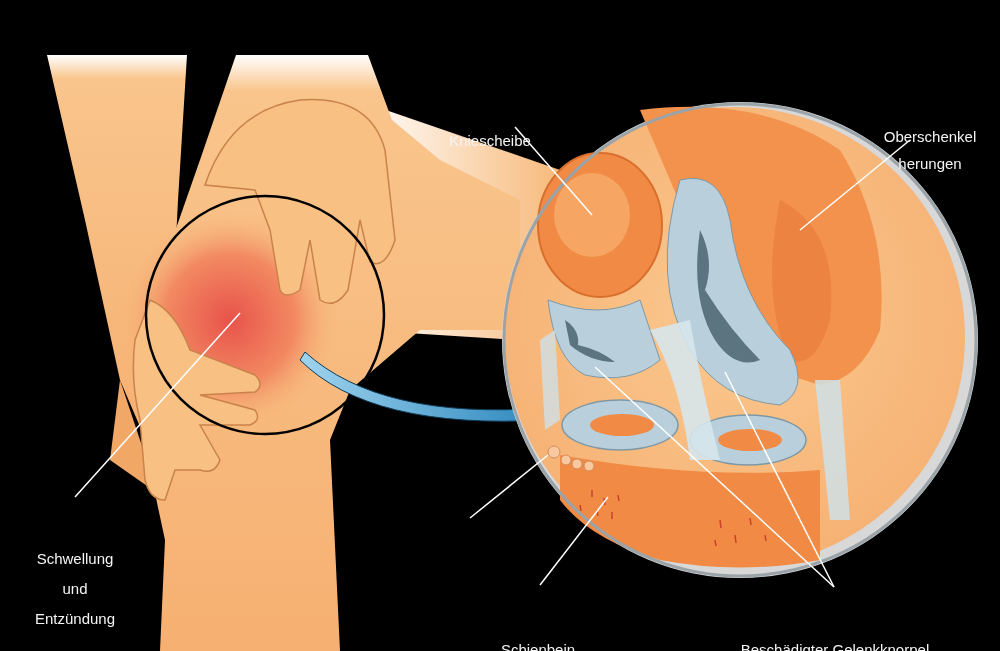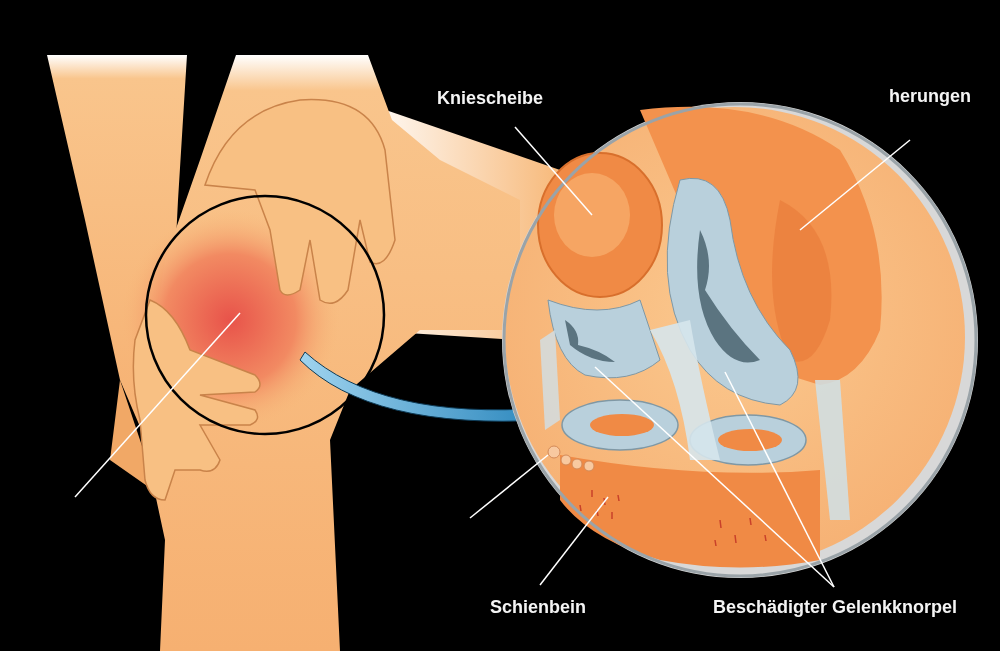--- a/index.html
+++ b/index.html
@@ -1,18 +1,18 @@
 <!DOCTYPE html>
 <html><head>
 <meta charset="utf-8">
 <style>
   html,body{margin:0;padding:0;background:#000;}
   #stage{position:relative;width:1000px;height:651px;background:#000;overflow:hidden;font-family:"Liberation Sans",sans-serif;}
   svg.art{position:absolute;left:0;top:0;width:1000px;height:651px;}
-  .lbl{position:absolute;color:#f4f4f4;font-weight:bold;font-size:18px;line-height:25px;text-align:center;white-space:nowrap;}
+  .lbl{position:absolute;color:#f4f4f4;font-weight:normal;font-size:15px;line-height:25px;text-align:center;white-space:nowrap;margin-top:42px;}
 </style>
 </head>
 <body>
 
 <div id="stage">
   <svg class="art" viewBox="0 0 1000 651">
     <defs>
       <radialGradient id="infl" cx="0.5" cy="0.5" r="0.5">
         <stop offset="0" stop-color="#e8534a"></stop>
         <stop offset="0.6" stop-color="#f28a62"></stop>
@@ -119,24 +119,30 @@
       <line x1="75" y1="497" x2="240" y2="313"></line>
       <line x1="515" y1="127" x2="592" y2="215"></line>
       <line x1="910" y1="140" x2="800" y2="230"></line>
       <line x1="470" y1="518" x2="548" y2="455"></line>
       <line x1="540" y1="585" x2="608" y2="497"></line>
       <line x1="834" y1="587" x2="595" y2="367"></line>
       <line x1="834" y1="587" x2="725" y2="372"></line>
     </g>
   </svg>
 
+  <div class="lbl" style="left:20px;top:504px;width:110px;">
+    <div>Schwellung</div>
+    <div style="margin-top:5px">und</div>
+    <div style="margin-top:5px">Entzündung</div>
+  </div>
   <div class="lbl" style="left:430px;top:86px;width:120px;">
     <div>Kniescheibe</div>
   </div>
   <div class="lbl" style="left:865px;top:82px;width:130px;">
+    <div>Oberschenkel</div>
     <div style="margin-top:2px">herungen</div>
   </div>
   <div class="lbl" style="left:710px;top:595px;width:250px;">
     <div>Beschädigter Gelenkknorpel</div>
   </div>
   <div class="lbl" style="left:483px;top:595px;width:110px;">
     <div>Schienbein</div>
   </div>
 </div>
 

